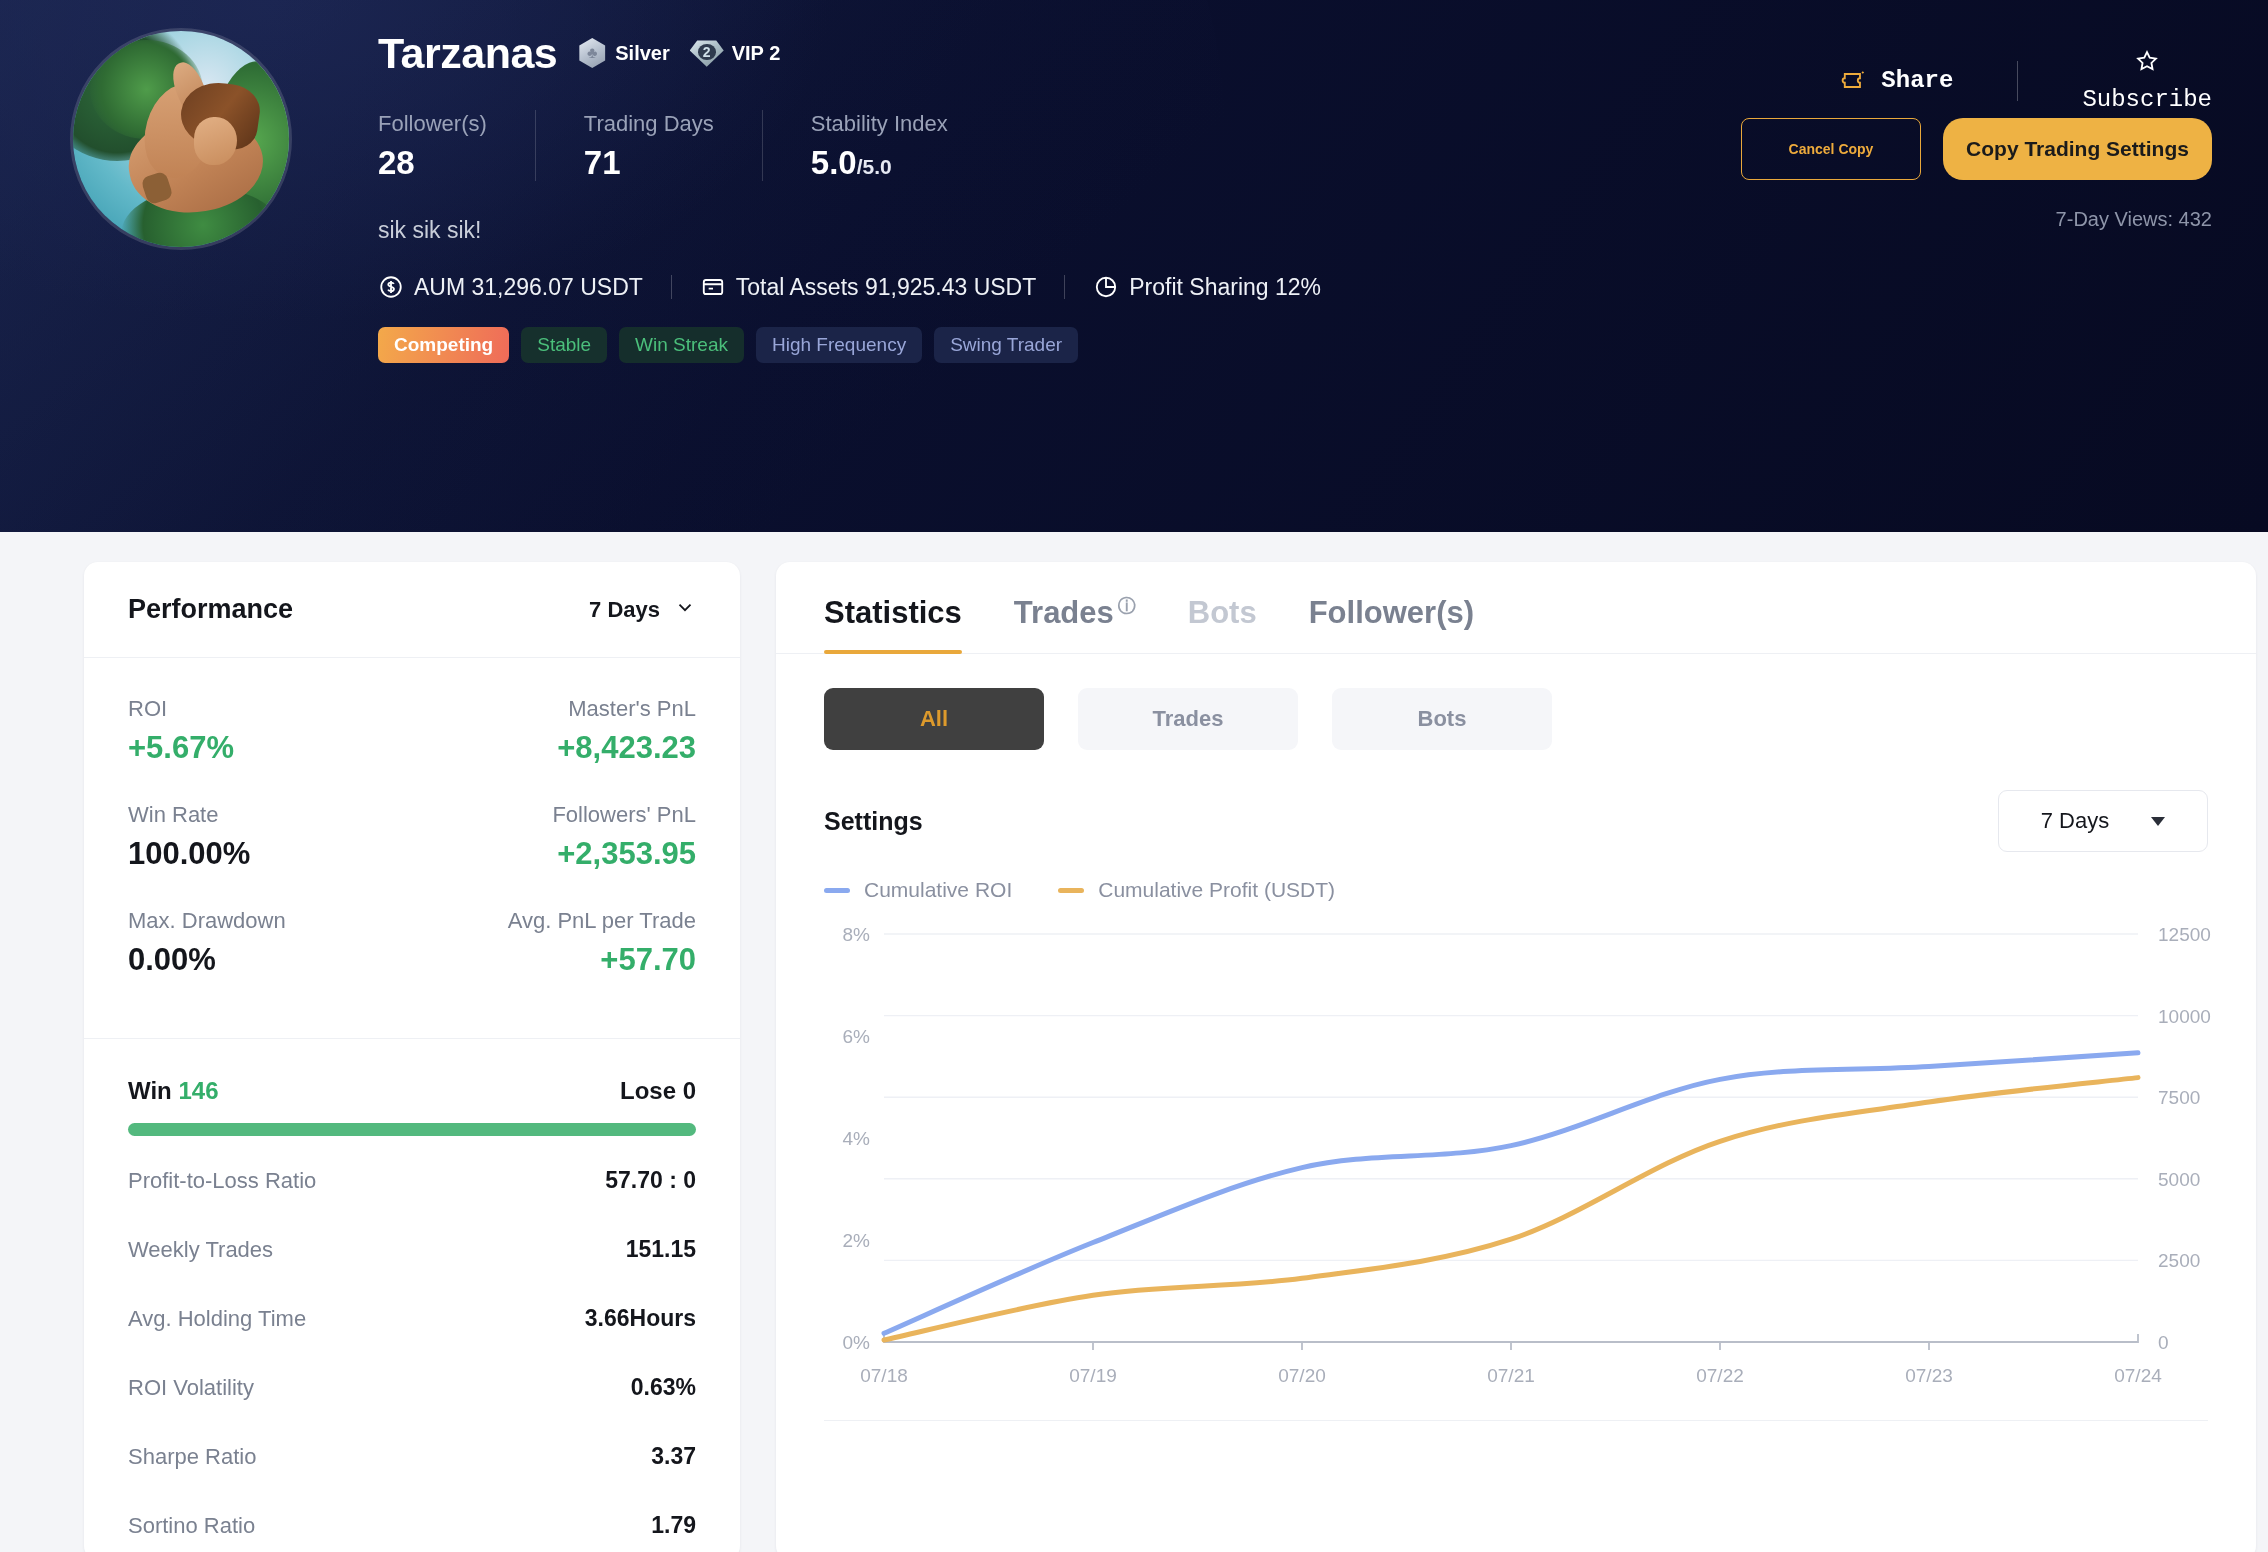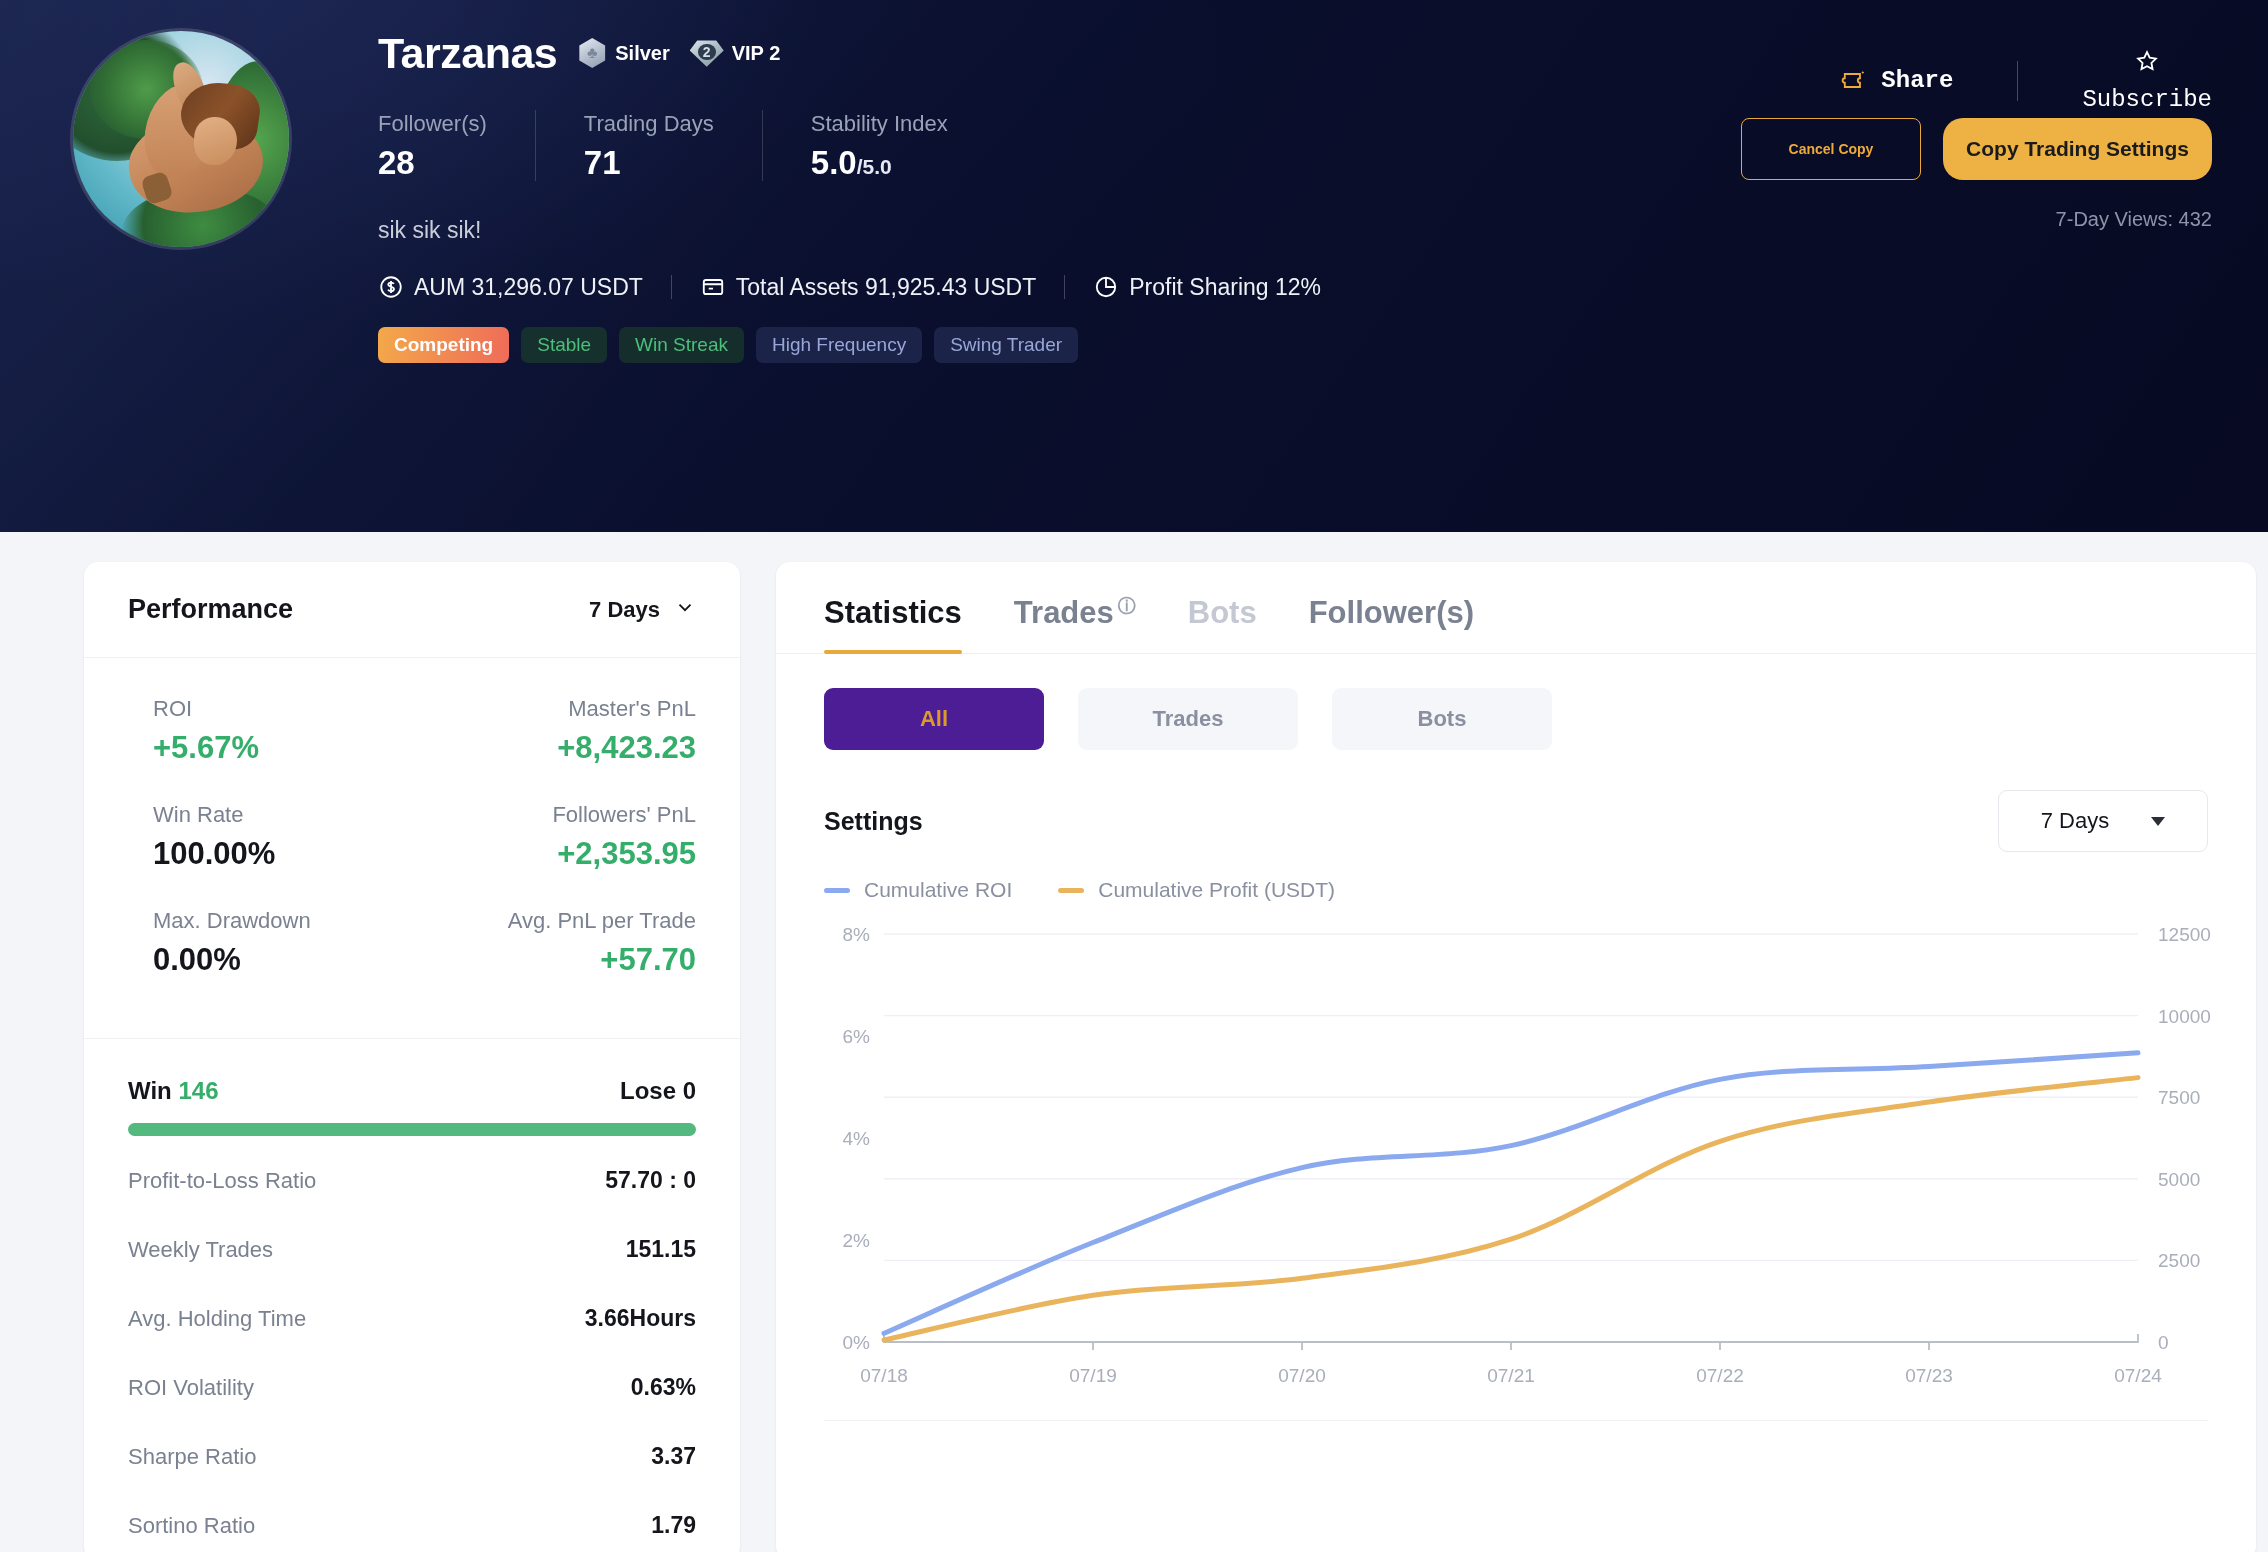--- a/index.html
+++ b/index.html
@@ -169,21 +169,21 @@
 
   .card { background:#fff; border-radius:14px; box-shadow:0 1px 3px rgba(20,25,50,.07); }
 
   .left { width:656px; flex:0 0 656px; }
   .perf-head { height:96px; display:flex; align-items:center; justify-content:space-between;
                padding:0 44px; border-bottom:1px solid #eef0f4; }
   .perf-title { font-size:27px; font-weight:700; color:#14161c; }
   .perf-sel { display:flex; align-items:center; gap:14px; font-size:22px; font-weight:700; color:#14161c; cursor:pointer; }
 
   .kpis { padding: 38px 44px 6px 44px; }
-  .kpi-row { display:flex; justify-content:center; margin-bottom:36px;margin-left:25px; }
+  .kpi-row { display:flex; justify-content:center; margin-bottom:36px; }
   .kpi { min-width:200px; }
   .kpi.right { text-align:right; }
   .kpi-lbl { font-size:22px; color:#7a8190; }
   .kpi-val { font-size:31px; font-weight:700; color:#14161c; margin-top:8px; }
   .green { color:#34ae6a; }
 
   .wl-wrap { padding: 16px 44px 0 44px; border-top:1px solid #eef0f4; margin-top:18px; }
   .wl { display:flex; justify-content:space-between; font-size:24px; font-weight:700; color:#14161c; padding-top:22px; }
   .wl .wn { color:#34ae6a; }
   .wl-bar { height:13px; border-radius:7px; background:#53b97e; margin-top:18px; }
@@ -198,21 +198,21 @@
   .tabs { display:flex; gap:52px; padding: 0 48px; height:92px; align-items:flex-end; border-bottom:1px solid #eef0f4; position:relative; }
   .tab { font-size:31px; font-weight:700; color:#7a8190; padding-bottom:22px; cursor:pointer; position:relative; }
   .tab.active { color:#14161c; }
   .tab.active:after { content:""; position:absolute; left:0; right:0; bottom:-1px; height:4px; background:#e9a83b; border-radius:2px; }
   .tab.muted { color:#c3c8d2; }
   .tab .qm { font-size:18px; vertical-align:super; color:#9aa1ae; margin-left:4px; }
 
   .segs { display:flex; gap:34px; padding: 34px 48px 0 48px; }
   .seg { width:220px; height:62px; border-radius:9px; display:flex; align-items:center; justify-content:center;
          font-size:22px; font-weight:600; color:#8a90a0; background:#f5f6f9; cursor:pointer; }
-  .seg.on { background:#4c1d95; color:#dd9a2c; font-weight:700; }
+  .seg.on { background:#404040; color:#dd9a2c; font-weight:700; }
 
   .earn-head { display:flex; align-items:center; justify-content:space-between; padding: 40px 48px 0 48px; }
   .earn-title { font-size:25px; font-weight:700; color:#14161c; }
   .earn-sel { width:210px; height:62px; border:1px solid #e6e8ee; border-radius:9px;
               display:flex; align-items:center; justify-content:center; gap:42px; font-size:22px; color:#14161c; cursor:pointer; }
   .caret { width:0;height:0;border-left:7px solid transparent;border-right:7px solid transparent;border-top:9px solid #2a2e38; }
 
   .legend { display:flex; gap:46px; padding: 26px 48px 0 48px; }
   .lg { display:flex; align-items:center; gap:14px; font-size:21px; color:#8a90a0; cursor:pointer; }
   .lg .dash { width:26px; height:5px; border-radius:3px; display:inline-block; }

